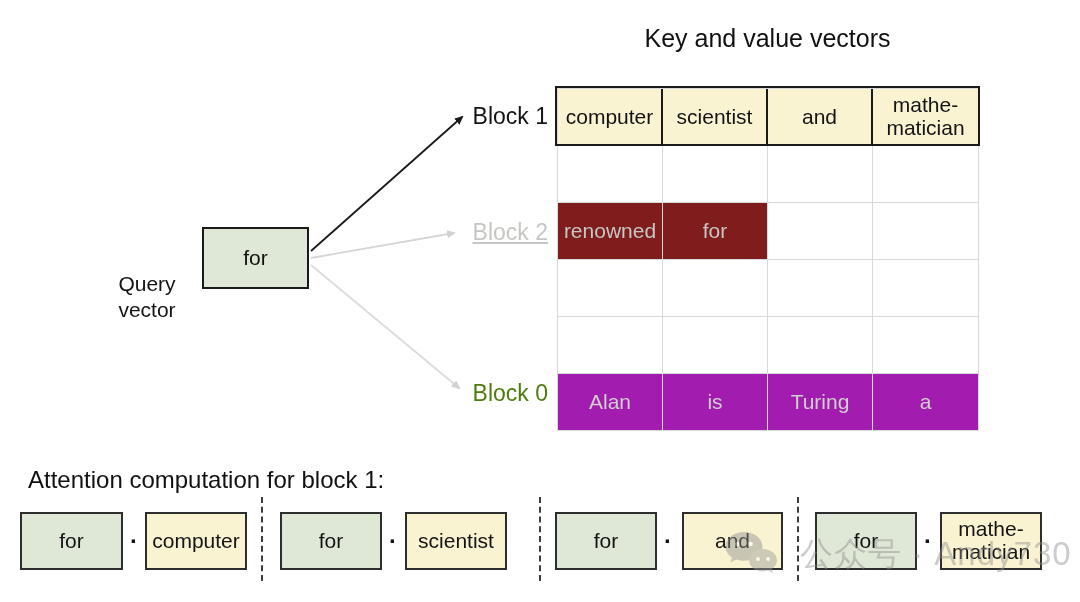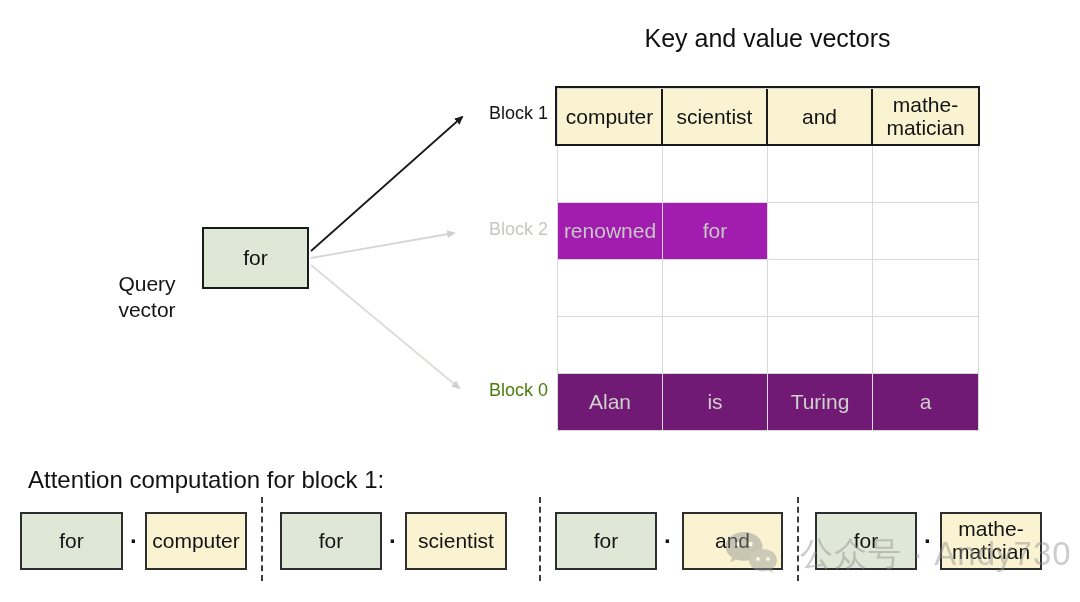--- a/index.html
+++ b/index.html
@@ -20,31 +20,31 @@
     border-top:1px solid #d9d9d9;border-left:1px solid #d9d9d9;
   }
   .cell{
     border-right:1px solid #d9d9d9;border-bottom:1px solid #d9d9d9;
     display:flex;align-items:center;justify-content:center;
     font-size:21px;line-height:1.08;text-align:center;white-space:pre-line;
     box-sizing:border-box;
   }
   .cell.hl{background:#faf3d2;color:#141414;border-right:2px solid #1a1a1a;border-bottom:1px solid #d9d9d9;}
   .cell.hl.last{border-right:1px solid #d9d9d9;}
-  .cell.fy{background:#a21caf;color:#c6c6c2;}
-  .cell.fy2{background:#701a75;color:#cfcfcb;}
+  .cell.fy{background:#7f1d1d;color:#c6c6c2;}
+  .cell.fy2{background:#a21caf;color:#cfcfcb;}
   .block1-frame{
     left:555px;top:86px;width:425px;height:60px;
     border:2px solid #1a1a1a;box-sizing:border-box;pointer-events:none;
   }
 
   
-  .block-label{left:430px;width:118px;text-align:right;font-size:18px;}
+  .block-label{left:430px;width:118px;text-align:right;font-size:23px;}
   .block-label.b1{top:103px;color:#141414;}
-  .block-label.b2{top:219px;color:#c6c6c2;}
+  .block-label.b2{top:219px;color:#c6c6c2;text-decoration:underline;}
   .block-label.b0{top:380px;color:#4d7c0f;}
 
   
   .query-label{left:110px;top:233px;width:74px;text-align:center;font-size:21px;line-height:1.25;color:#141414;margin-top:38px;}
   .query-box{
     left:202px;top:227px;width:107px;height:62px;background:#dfe8d6;
     border:2px solid #1a1a1a;box-sizing:border-box;
     display:flex;align-items:center;justify-content:center;font-size:21px;
   }
 

